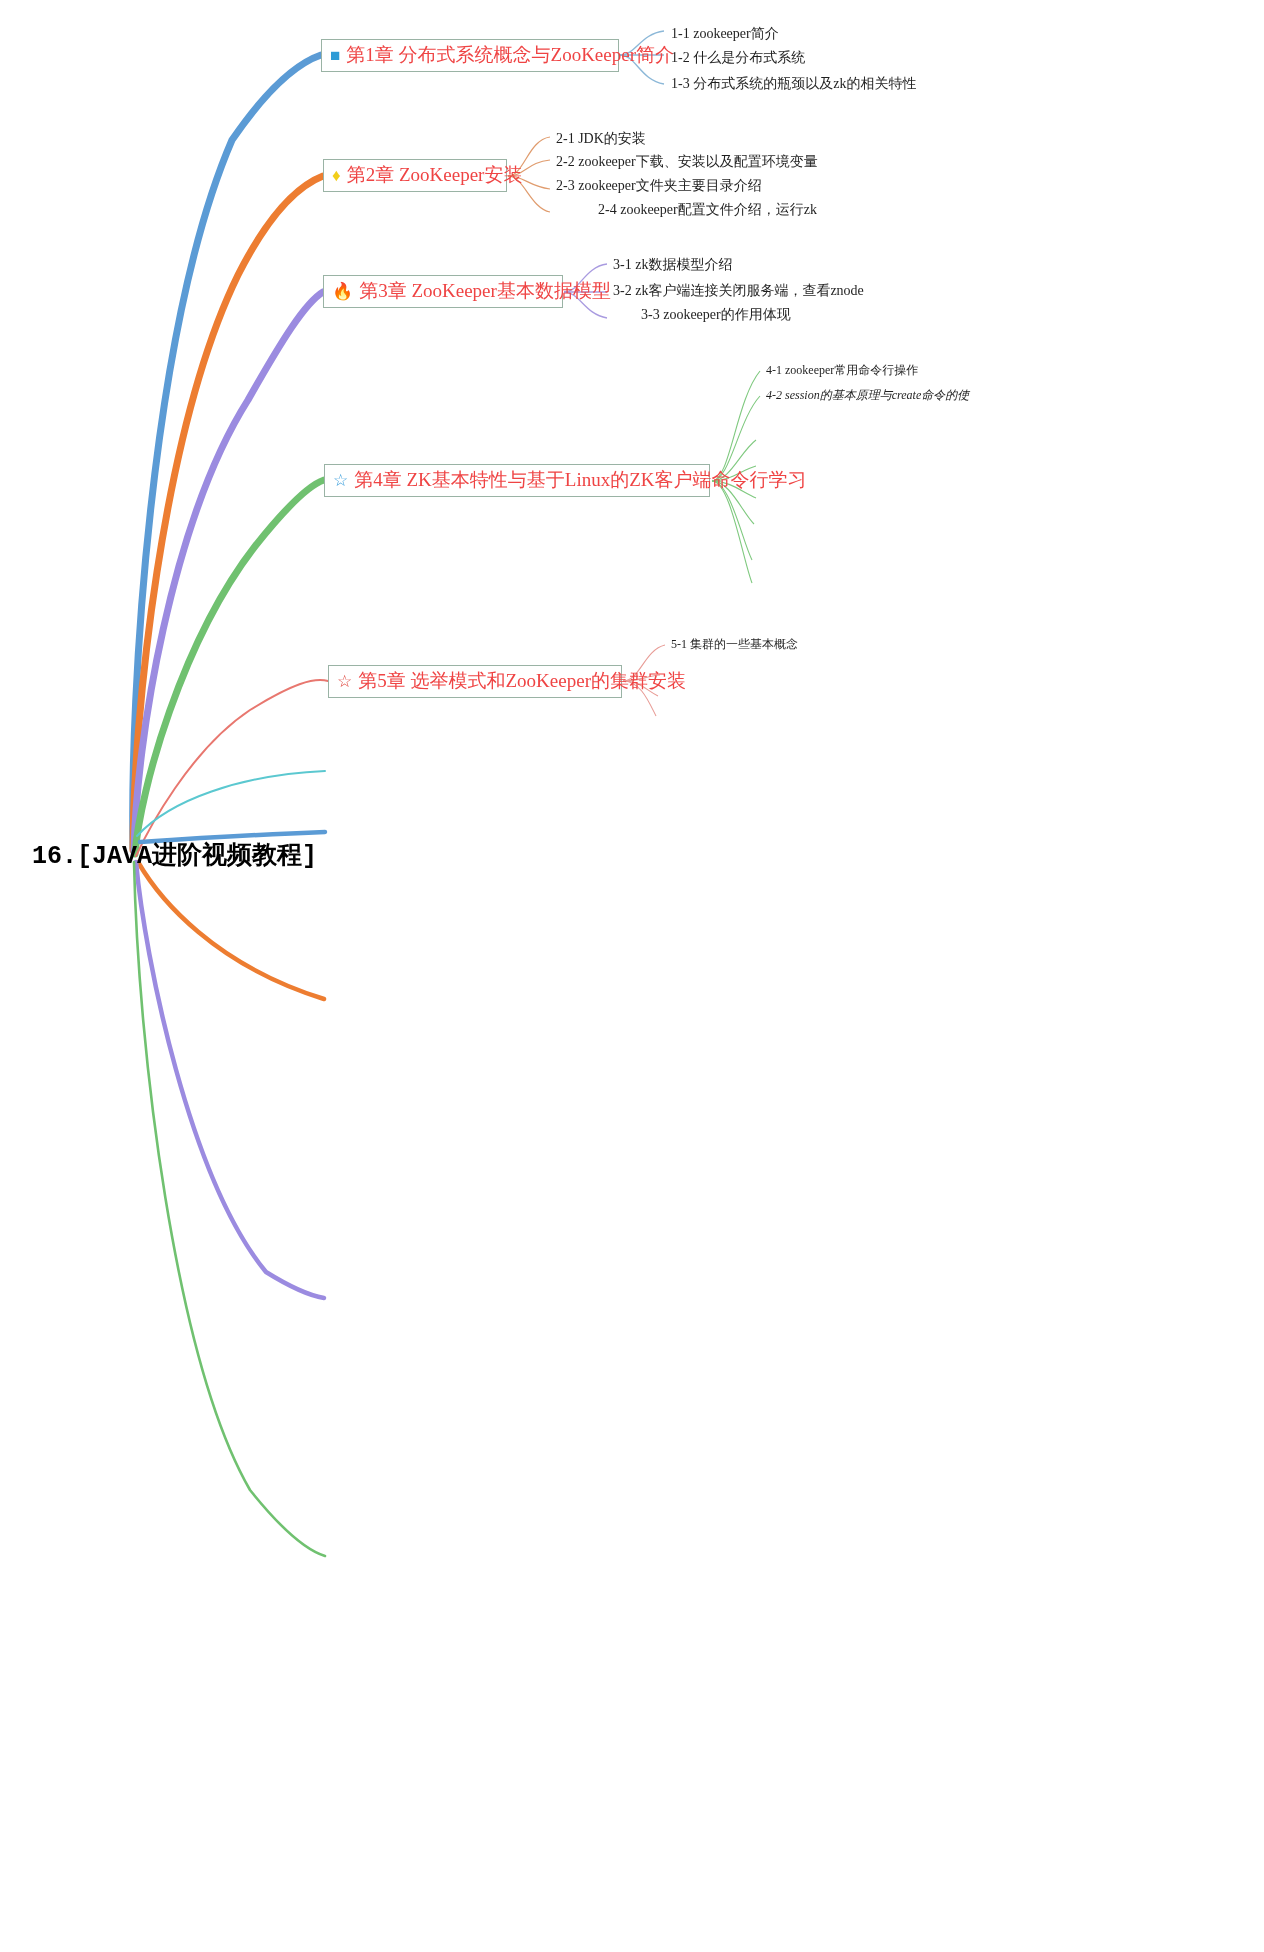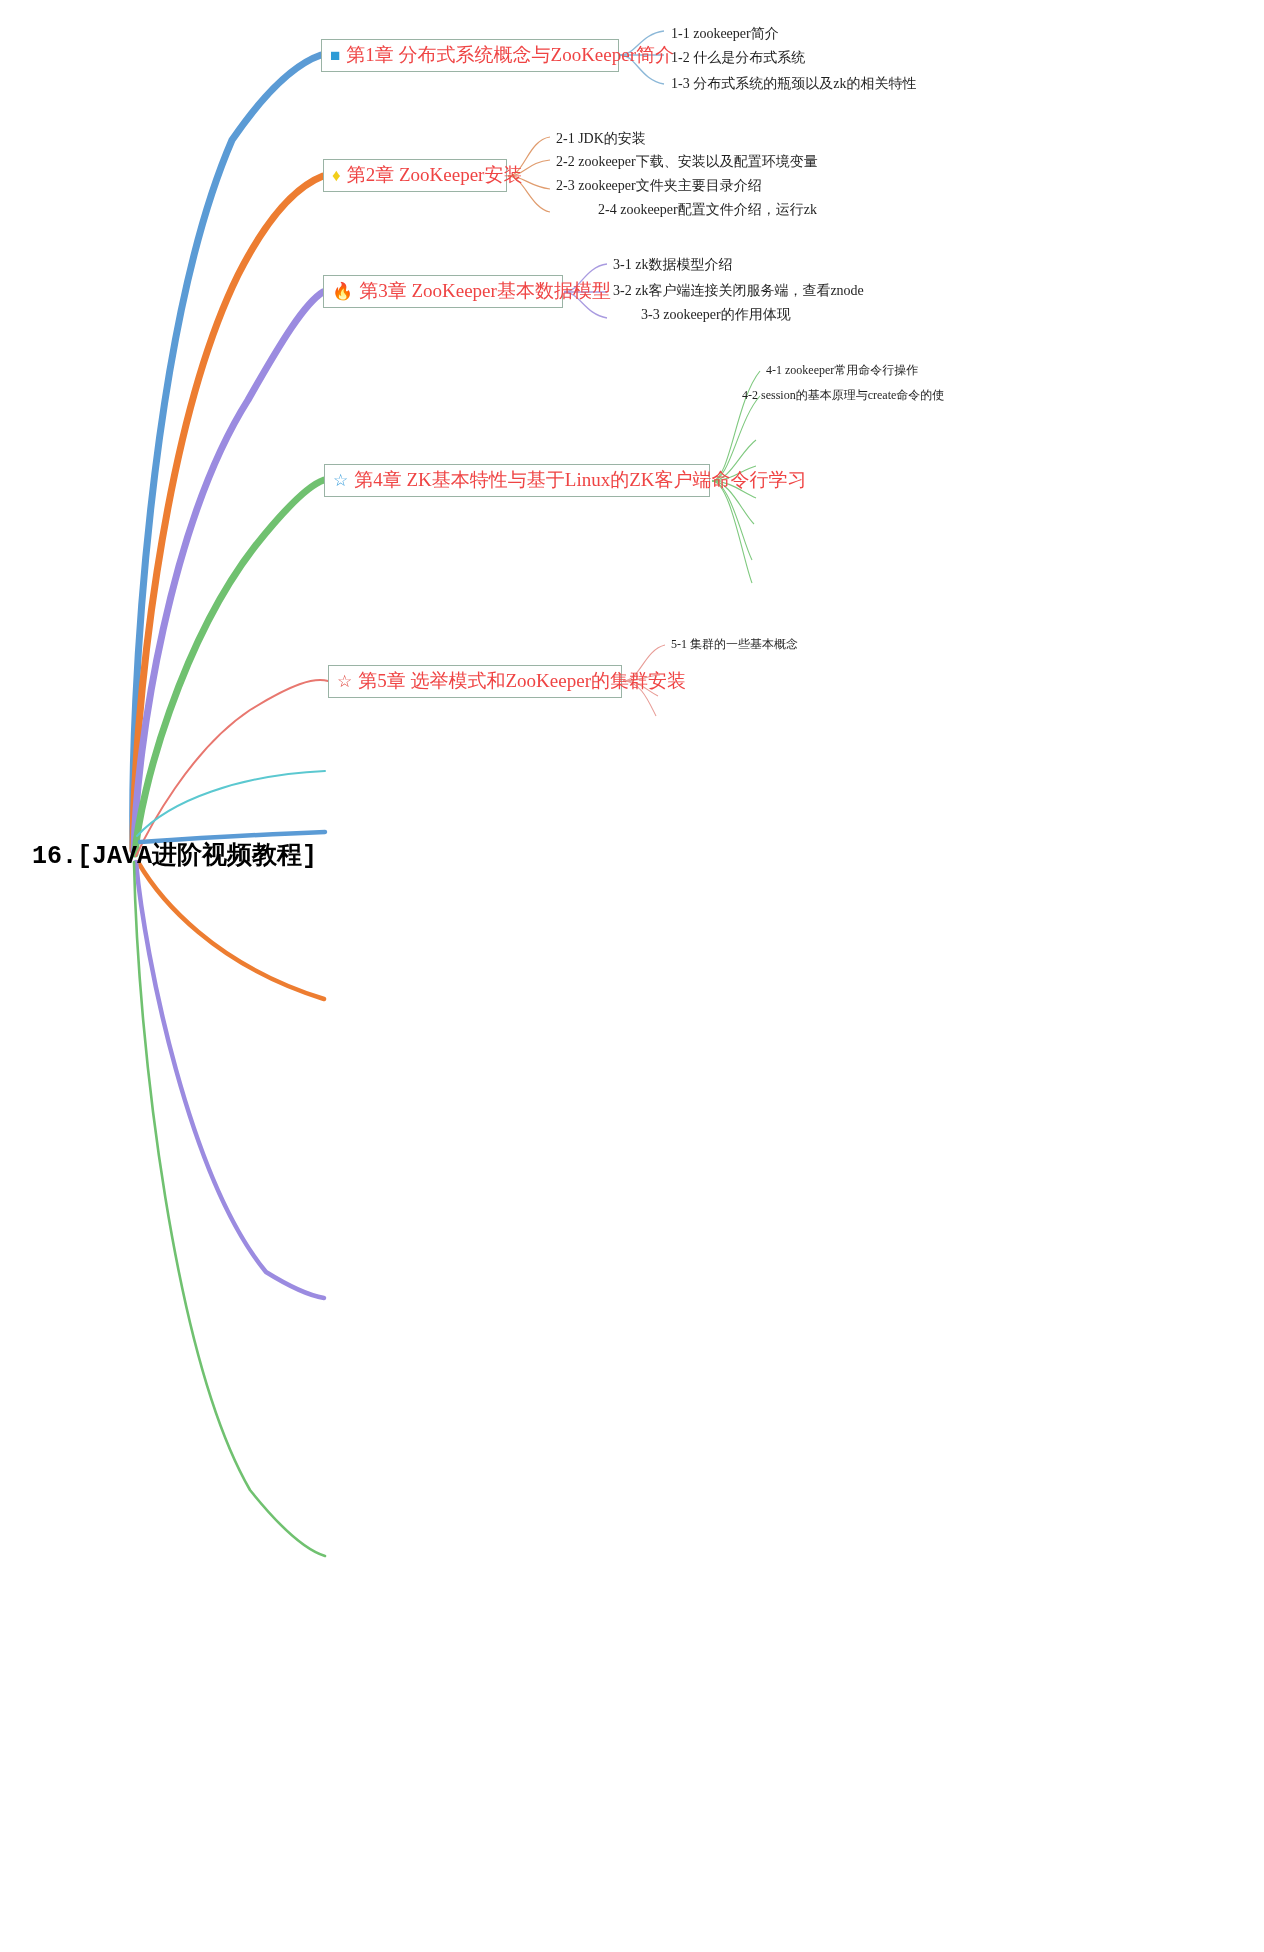--- a/index.html
+++ b/index.html
@@ -176,21 +176,21 @@
   </div>
   <div class="leaf" style="left:613px; top:258px;">3-1 zk数据模型介绍</div>
   <div class="leaf" style="left:613px; top:284px;">3-2 zk客户端连接关闭服务端，查看znode</div>
   <div class="leaf" style="left:613px; top:308px;margin-left:28px;">3-3 zookeeper的作用体现</div>
 
   <div class="node-box" style="left:324px; top:464px; width:386px; height:33px;">
     <span class="node-icon icon-star-blue">☆</span>
     <span class="node-label">第4章 ZK基本特性与基于Linux的ZK客户端命令行学习</span>
   </div>
   <div class="leaf small" style="left:766px; top:364px;">4-1 zookeeper常用命令行操作</div>
-  <div class="leaf small" style="left:742px; top:389px;">4-2 session的基本原理与create命令的使</div>
+  <div class="leaf small" style="left:766px; top:389px;font-style:italic;">4-2 session的基本原理与create命令的使</div>
 
   <div class="node-box" style="left:328px; top:665px; width:294px; height:33px;">
     <span class="node-icon icon-star-red">☆</span>
     <span class="node-label">第5章 选举模式和ZooKeeper的集群安装</span>
   </div>
   <div class="leaf small" style="left:671px; top:638px;">5-1 集群的一些基本概念</div>
 
 </div>
 
 </body></html>

